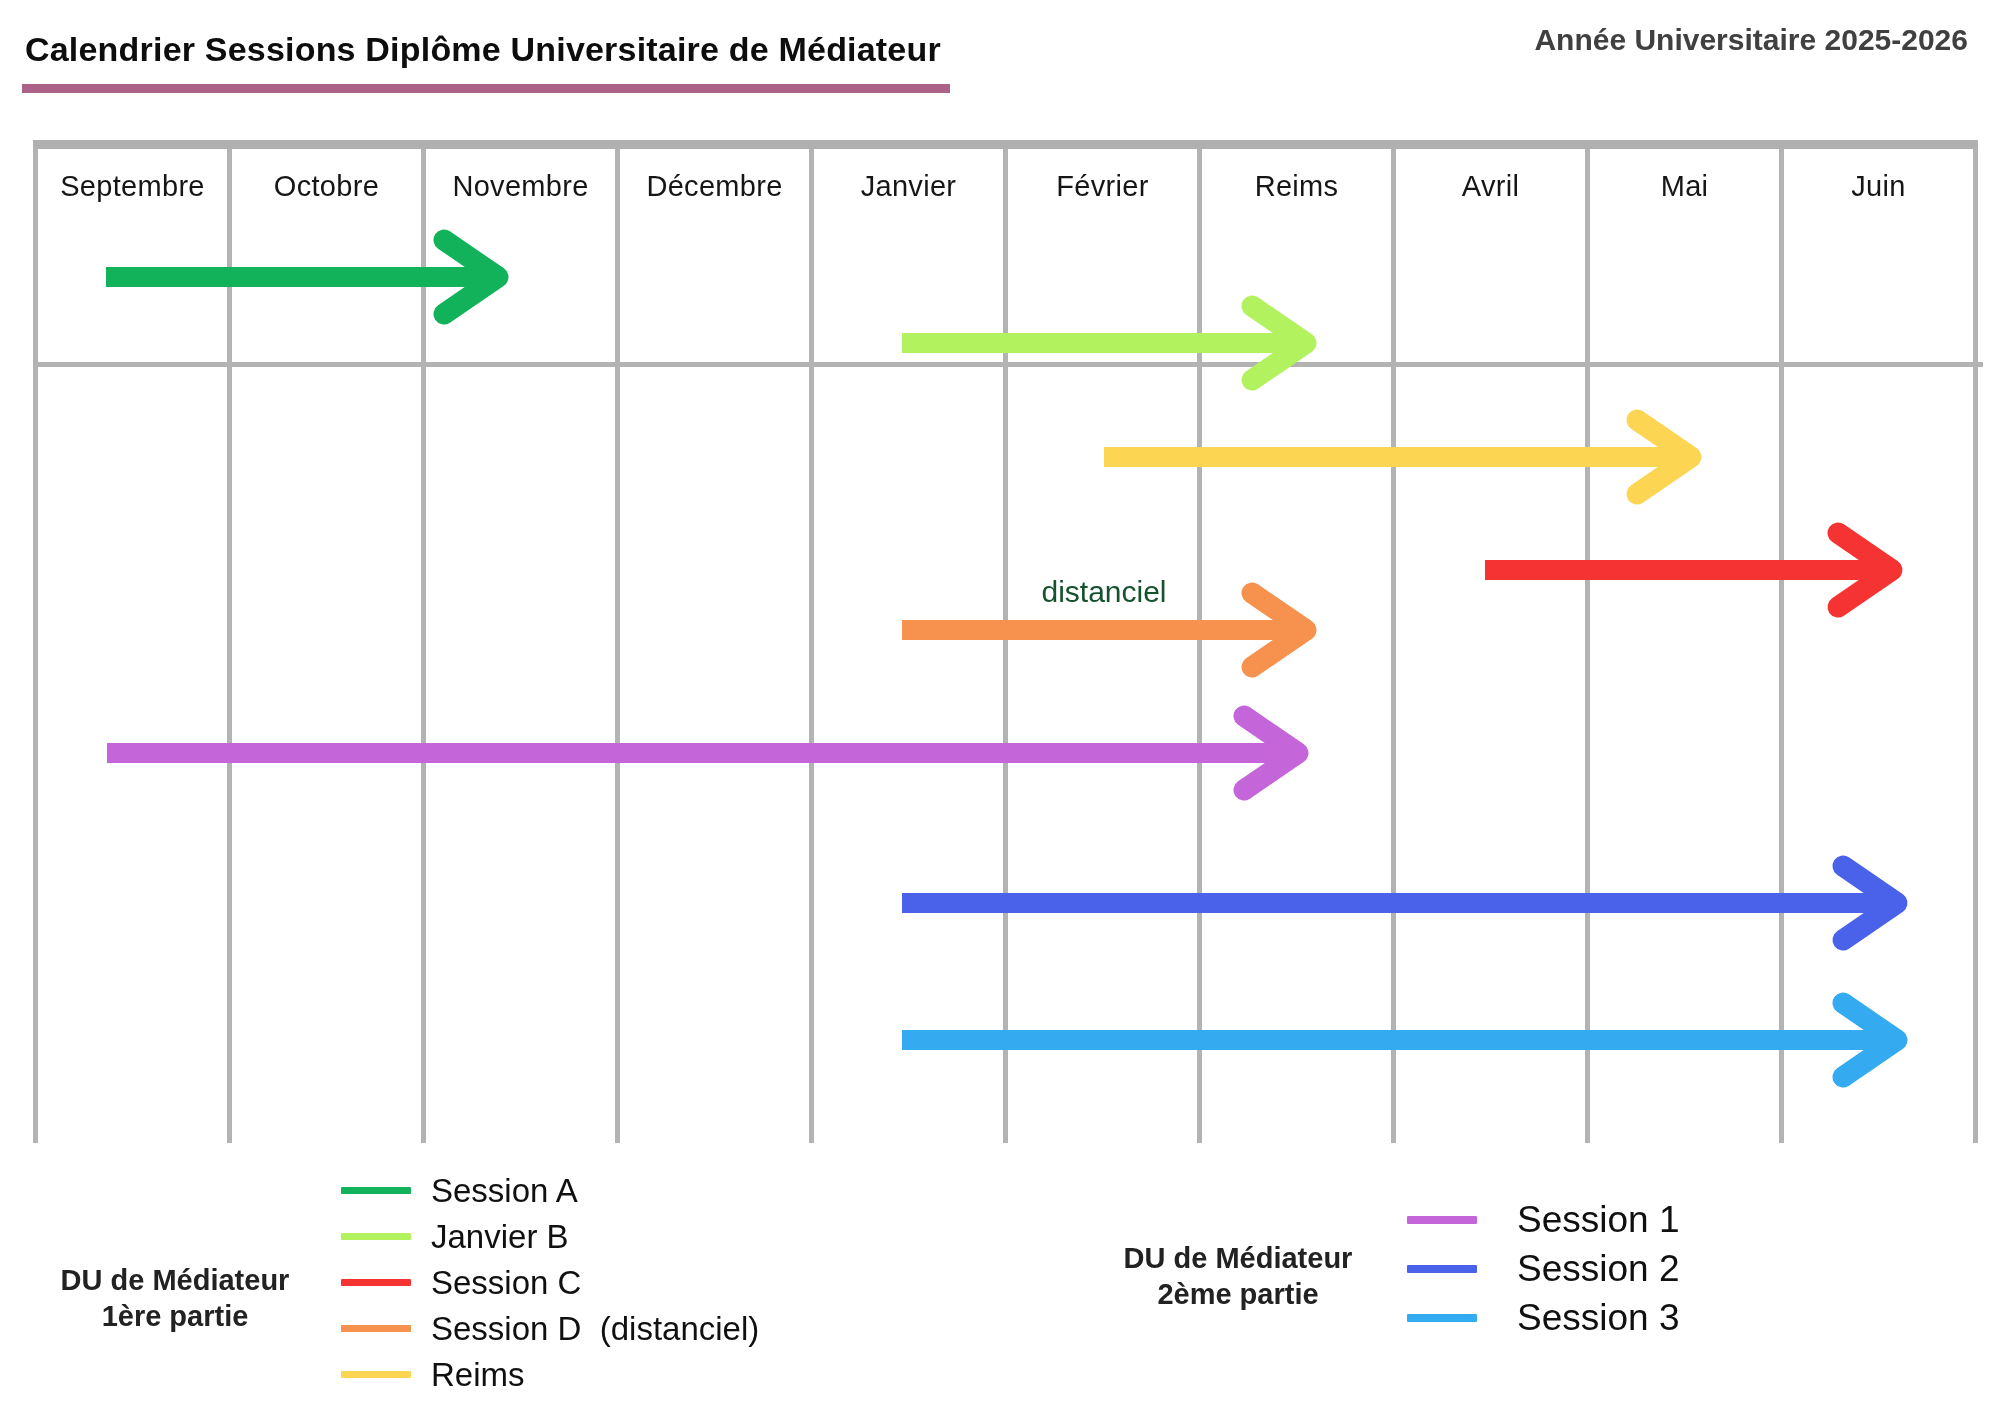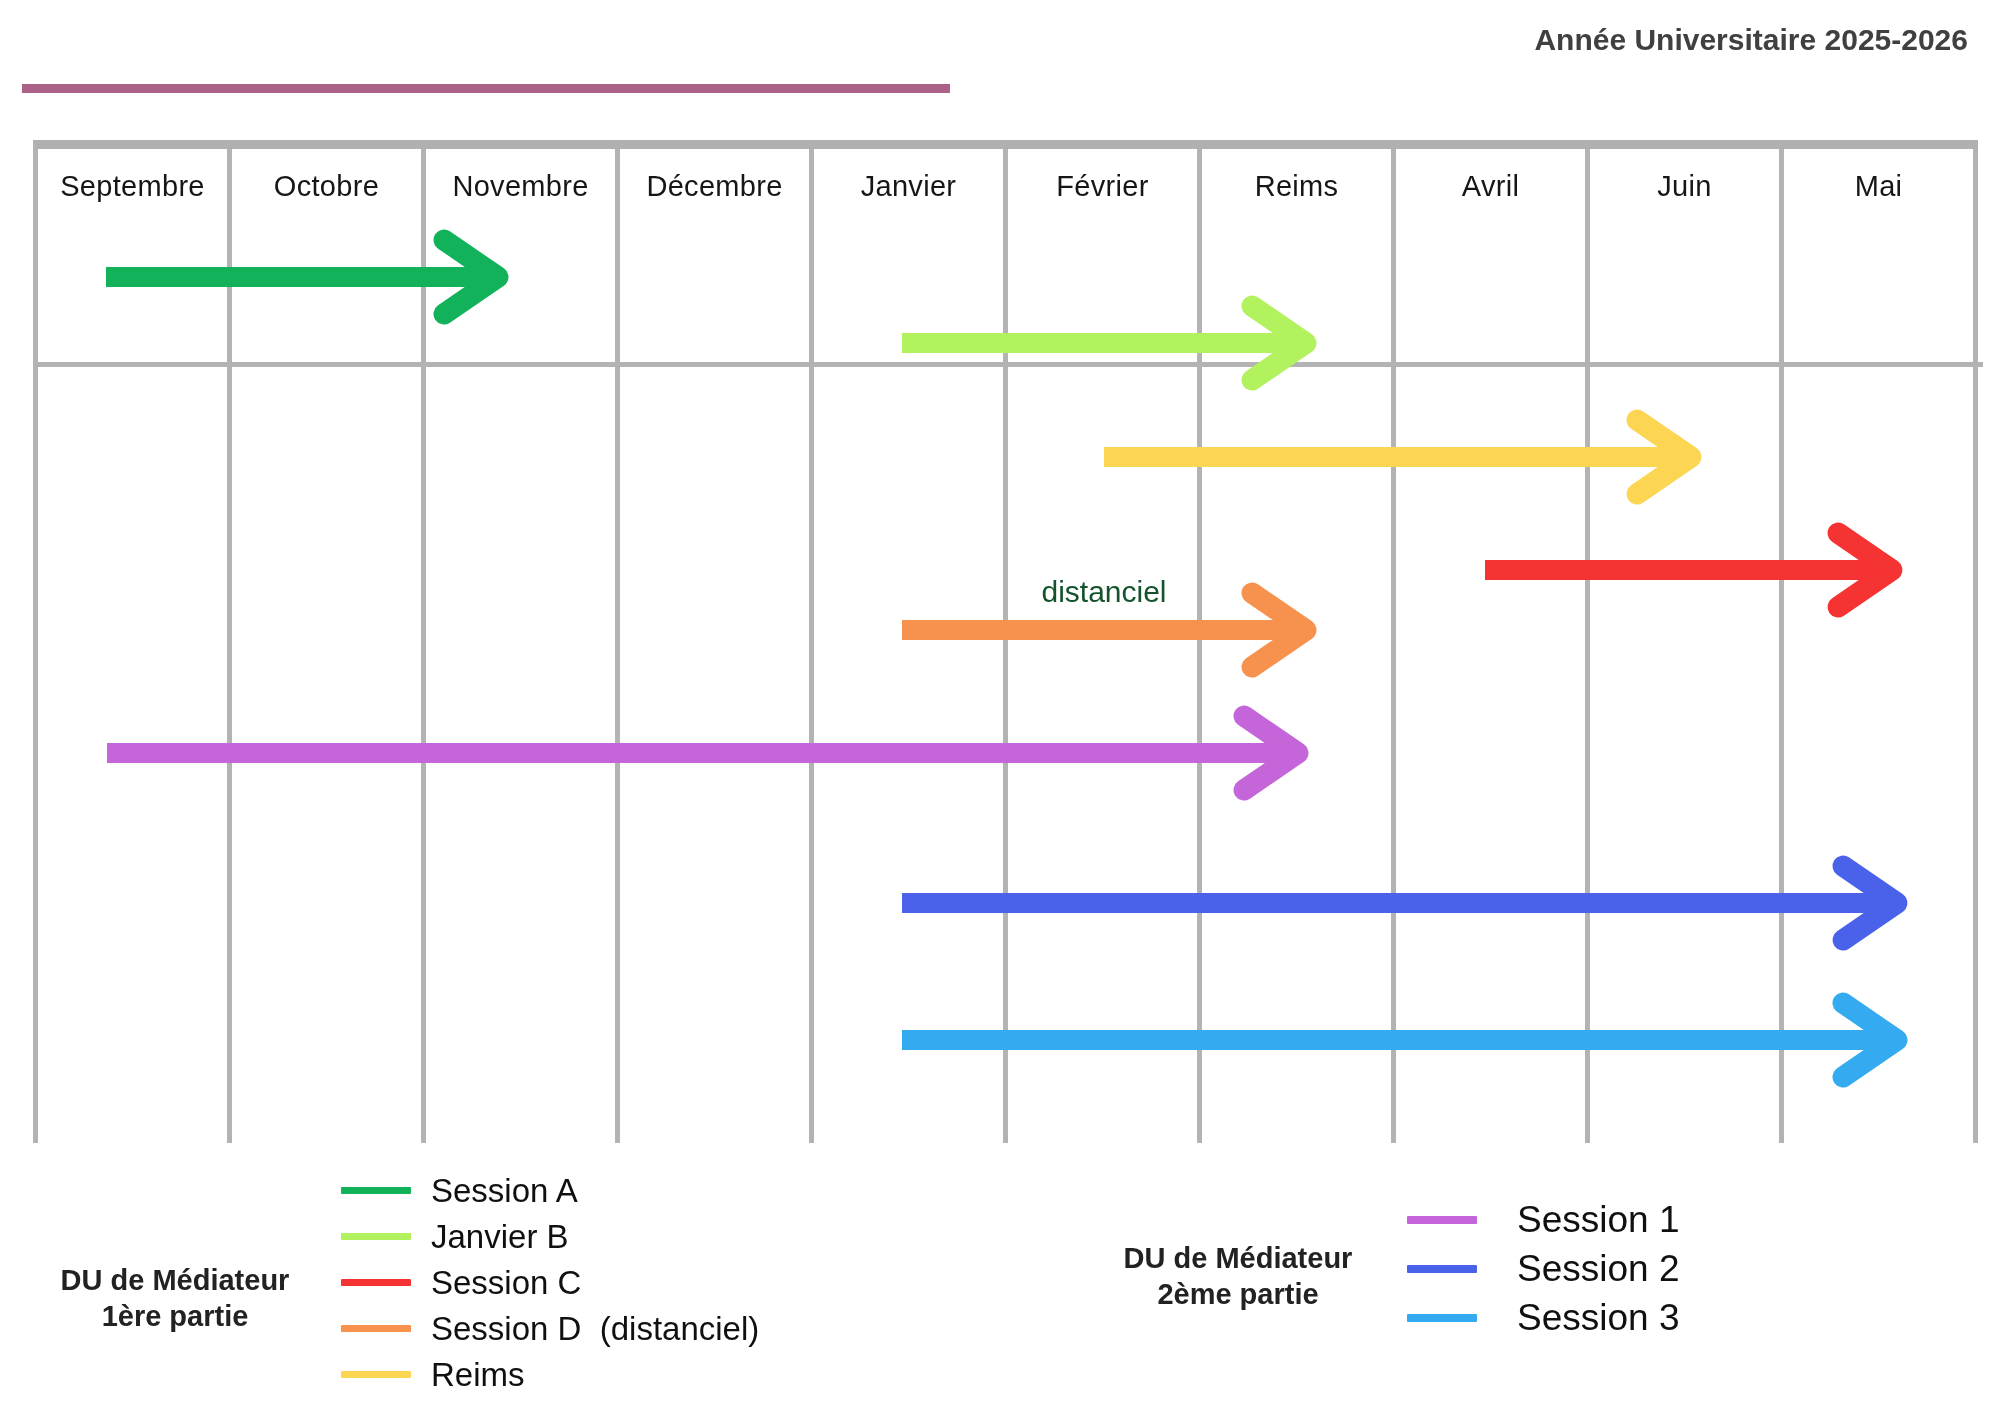--- a/index.html
+++ b/index.html
@@ -70,20 +70,21 @@
   .legend-left .lg-item .lg-line{width:70px;height:7px;border-radius:1px;}
   .legend-right .lg-item .lg-line{width:70px;height:8px;border-radius:1px;}
   .legend-left .lg-item .lg-label{margin-left:20px;font-size:33px;color:#101010;white-space:pre;}
   .legend-right .lg-item .lg-label{margin-left:40px;font-size:37px;color:#101010;white-space:pre;}
 </style>
 </head>
 <body>
 
 <div id="canvas">
 
+  <div class="main-title">Calendrier Sessions Diplôme Universitaire de Médiateur</div>
   <div class="title-underline" style="background-color: rgb(172, 97, 134);"></div>
   <div class="year-title">Année Universitaire 2025-2026</div>
 
   <div class="gantt">
     <div class="col">
         <div class="month-label">Septembre</div>
       </div>
     <div class="col">
         <div class="month-label">Octobre</div>
       </div>
@@ -99,24 +100,24 @@
     <div class="col">
         <div class="month-label">Février</div>
       </div>
     <div class="col">
         <div class="month-label">Reims</div>
       </div>
     <div class="col">
         <div class="month-label">Avril</div>
       </div>
     <div class="col">
+        <div class="month-label">Mai</div>
+      </div>
+    <div class="col">
         <div class="month-label">Juin</div>
-      </div>
-    <div class="col">
-        <div class="month-label">Mai</div>
       </div>
     <div class="header-sep"></div>
   </div>
 
   <svg id="arrow-layer" viewBox="0 0 2000 1414" width="2000" height="1414" xmlns="http://www.w3.org/2000/svg">
       <g>
         <line x1="106" y1="277" x2="486" y2="277" stroke="#12b25b" stroke-width="20"></line>
         <polyline points="444,240 498,277 444,314" fill="none" stroke="#12b25b" stroke-width="21" stroke-linecap="round" stroke-linejoin="round"></polyline>
       </g>
       <g>

